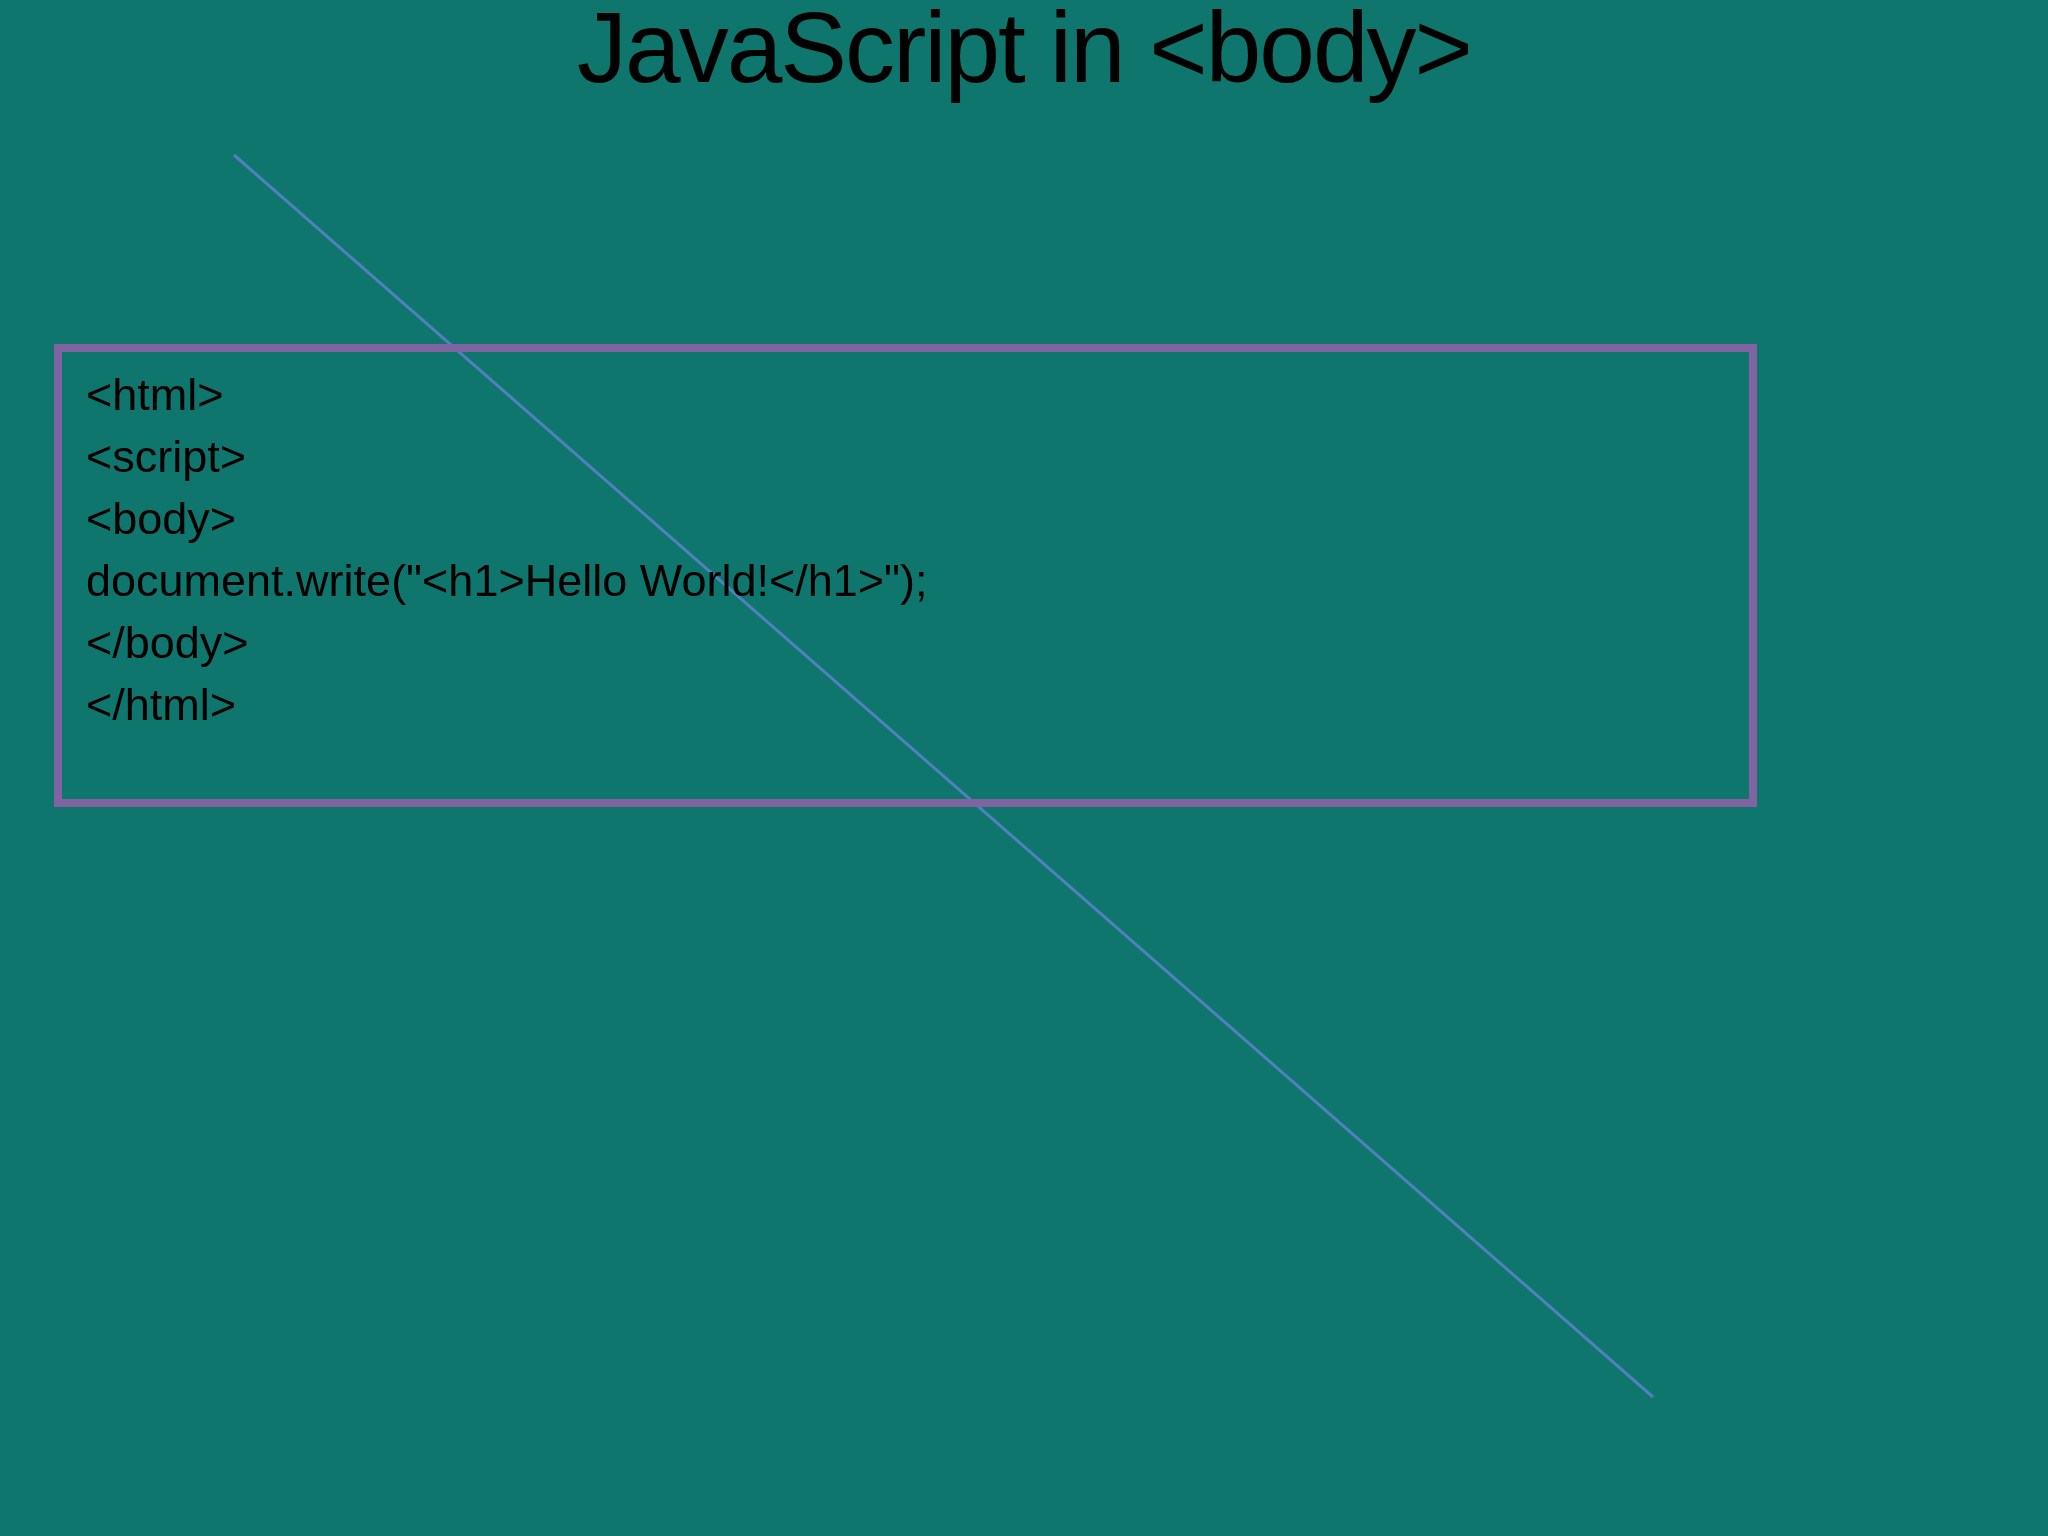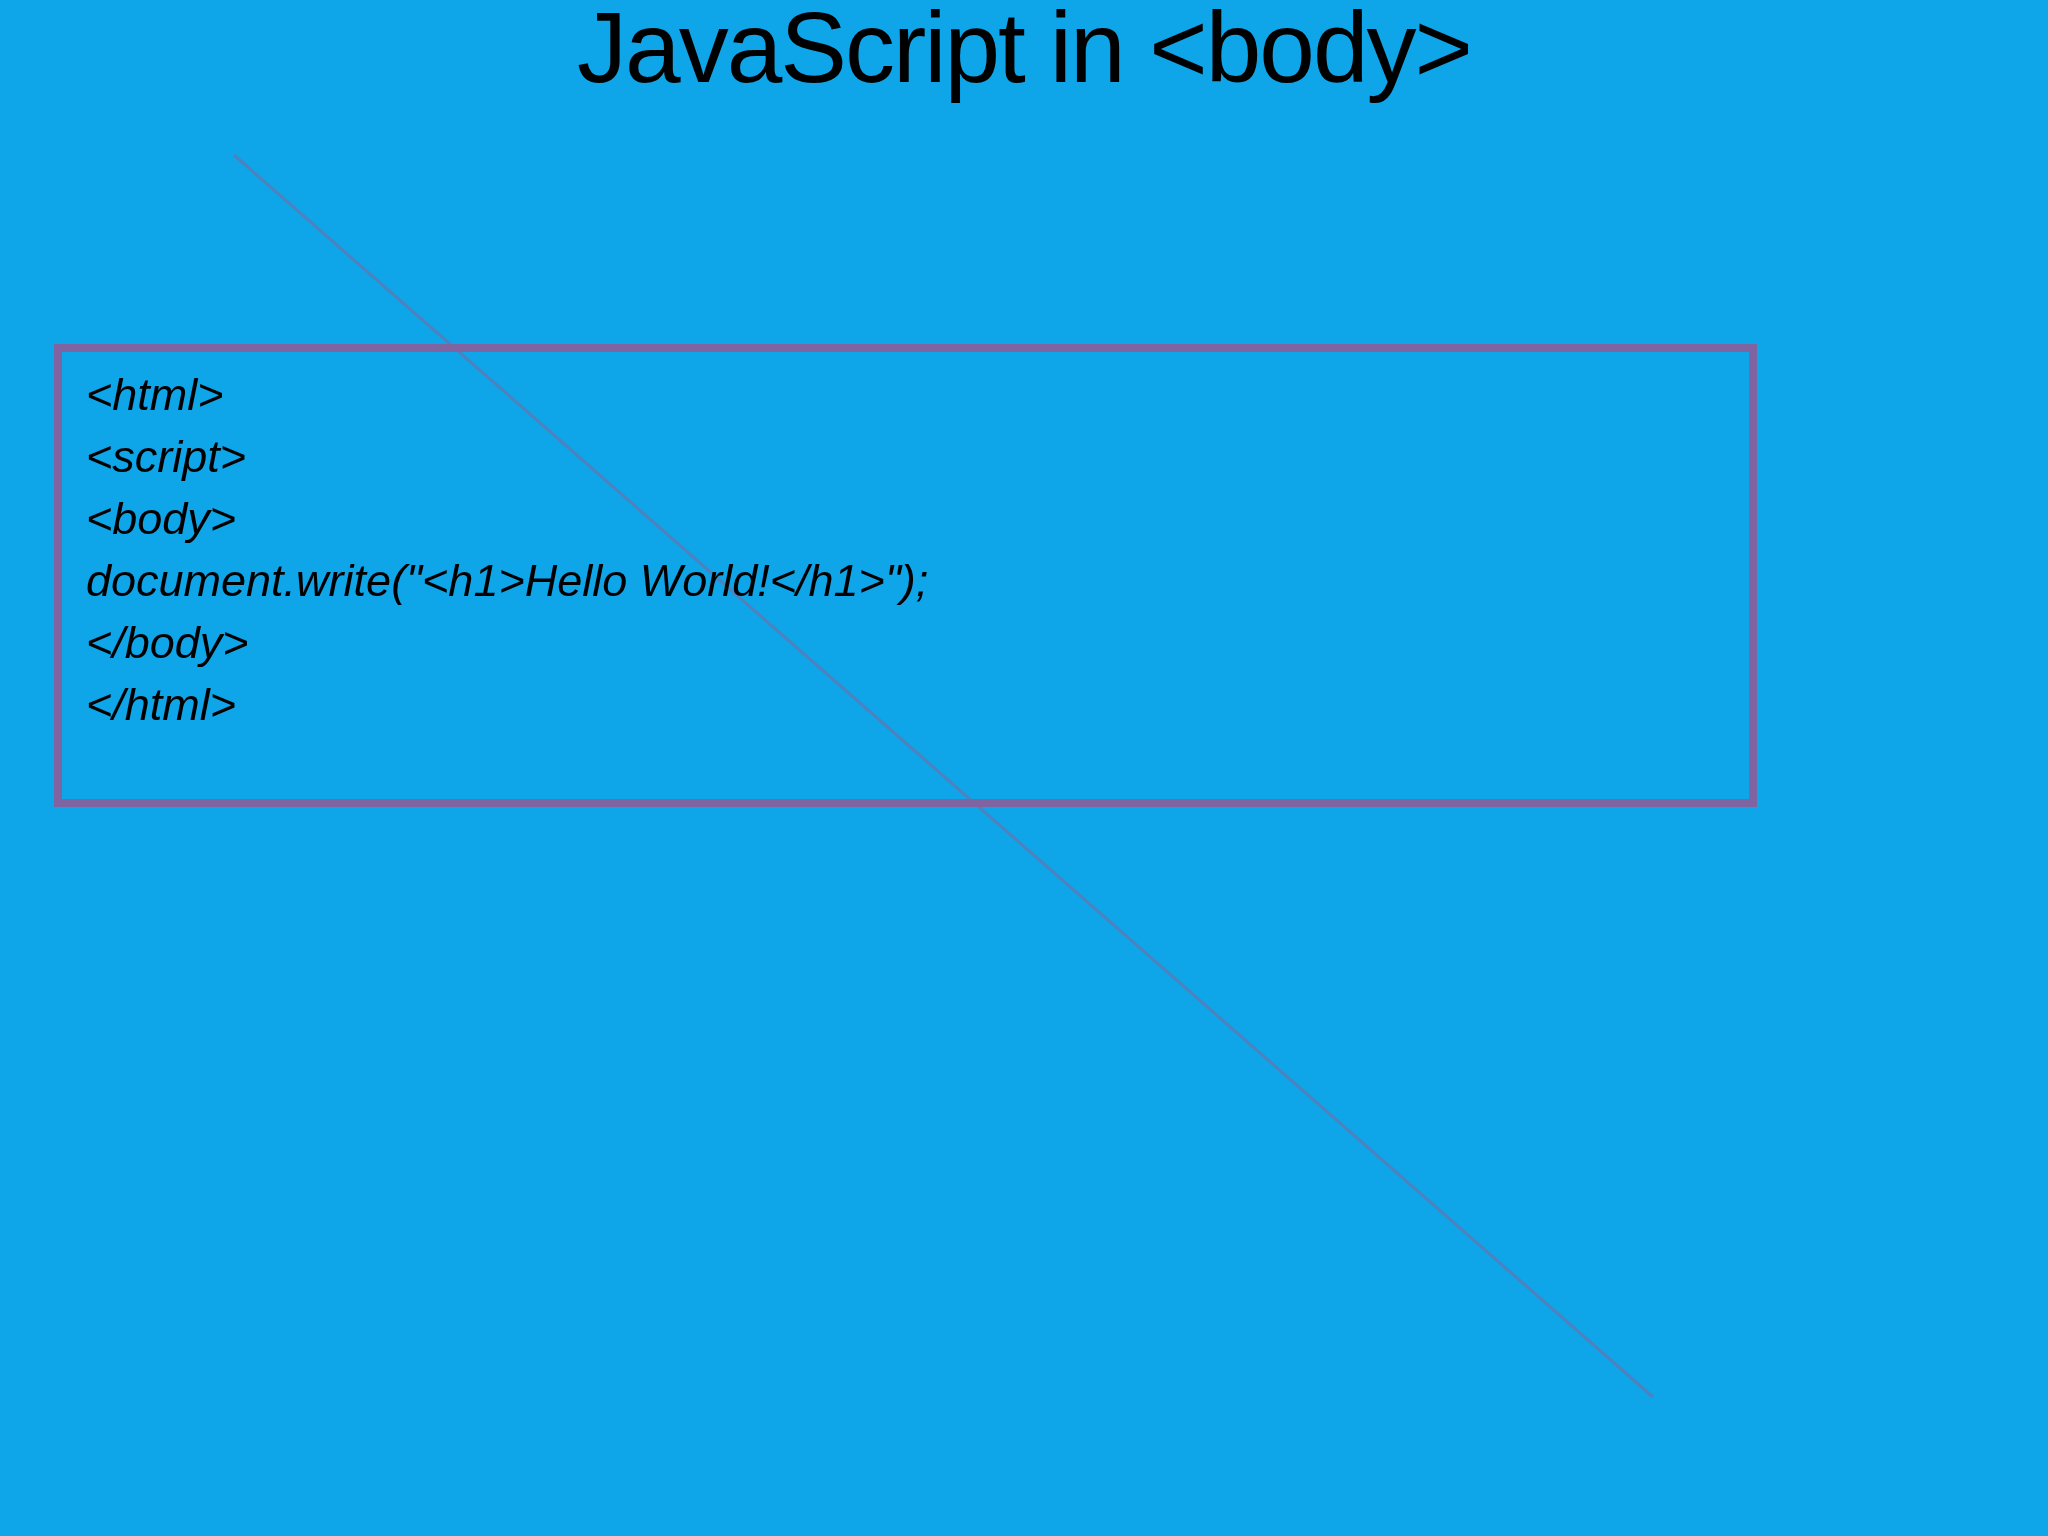--- a/index.html
+++ b/index.html
@@ -4,21 +4,21 @@
 <style>
   html, body {
     margin: 0;
     padding: 0;
     background: #ffffff;
   }
   .slide {
     position: relative;
     width: 2048px;
     height: 1536px;
-    background: #0ea5e9;
+    background: #0f766e;
     overflow: hidden;
     font-family: "Liberation Sans", "DejaVu Sans", sans-serif;
     color: #000000;
   }
   .slide-title {
     position: absolute;
     top: -12px;
     left: 0;
     width: 100%;
     text-align: center;
@@ -43,21 +43,20 @@
     top: 344px;
     width: 1703px;
     height: 463px;
     box-sizing: border-box;
     border: 8px solid #8064A2;
     background: transparent;
     z-index: 2;
   }
   .code-lines {
     padding: 12px 4px 0 24px;
-    font-style: italic;
   }
   .code-line {
     font-size: 45px;
     line-height: 62px;
     color: #000000;
     white-space: pre;
   }
 </style>
 </head>
 <body>

